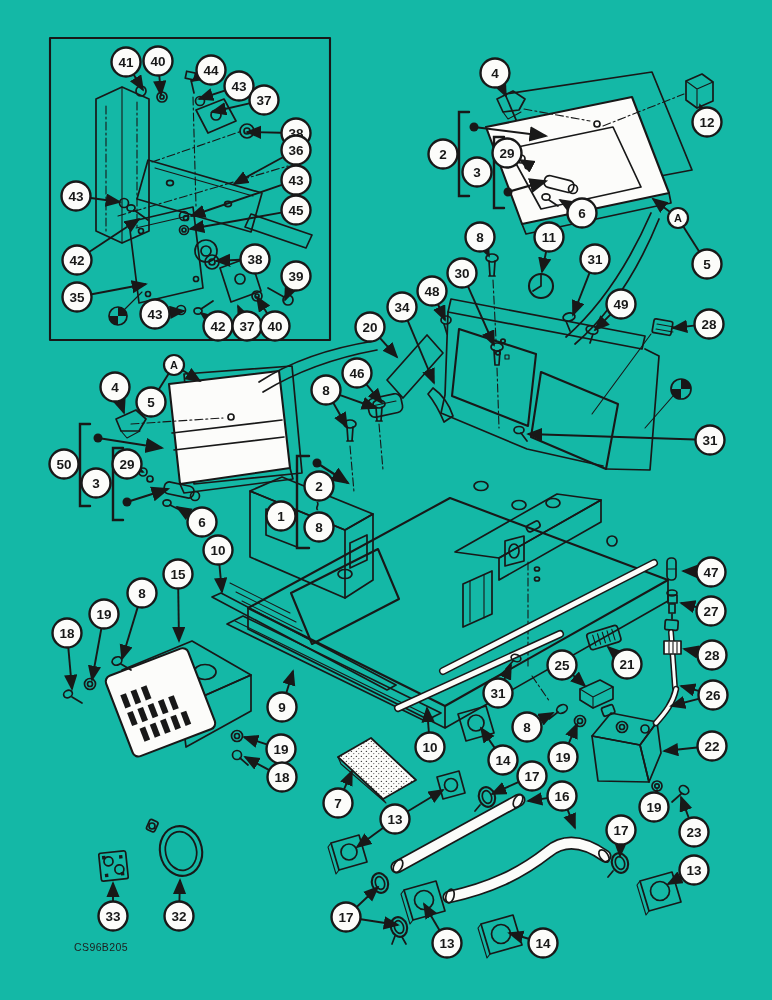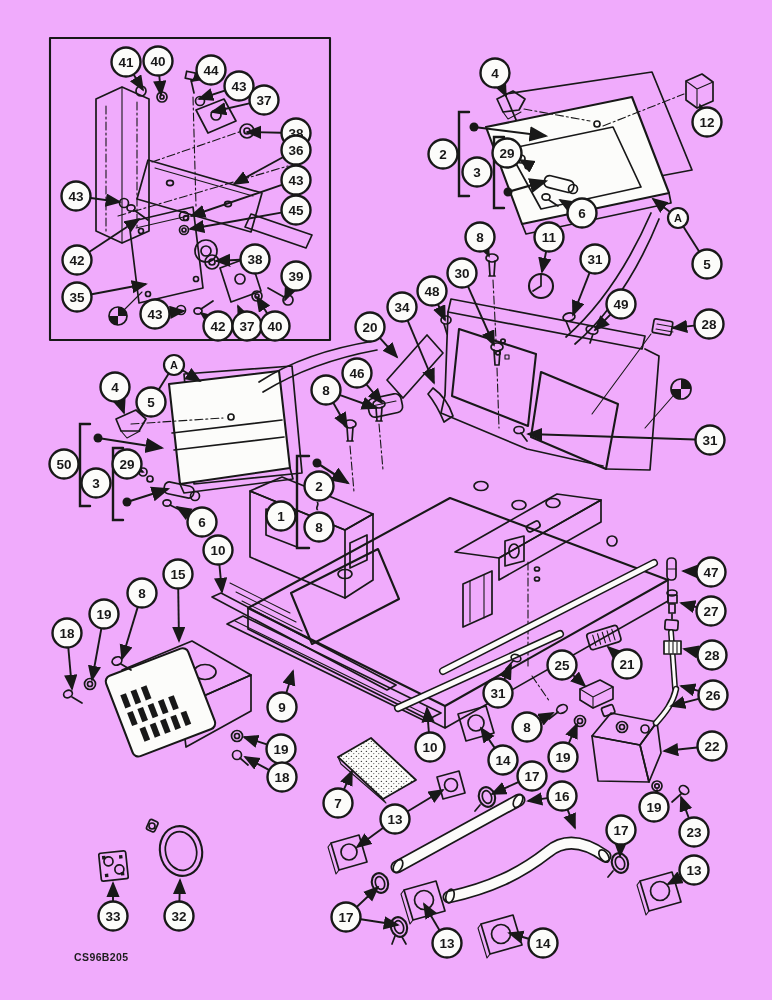--- a/index.html
+++ b/index.html
@@ -1,26 +1,26 @@
 <!DOCTYPE html>
 <html><head>
 <meta charset="utf-8">
 <style>
   html,body{margin:0;padding:0;background:#e8e8e4;}
-  #page{position:relative;width:772px;height:1000px;background:#f0abfc;overflow:hidden;
+  #page{position:relative;width:772px;height:1000px;background:#14b8a6;overflow:hidden;
         font-family:"Liberation Sans","DejaVu Sans",sans-serif;}
   svg{position:absolute;left:0;top:0;}
   .ln{fill:none;stroke:#181818;stroke-width:1.7;stroke-linecap:round;stroke-linejoin:round;}
   .ln2{fill:none;stroke:#181818;stroke-width:2.1;stroke-linecap:round;stroke-linejoin:round;}
   .thin{fill:none;stroke:#181818;stroke-width:1.1;stroke-linecap:round;stroke-linejoin:round;}
   .dash{fill:none;stroke:#181818;stroke-width:1.1;stroke-dasharray:8 3 2 3;stroke-linecap:round;}
   .fillk{fill:#181818;stroke:none;}
   .wh{fill:#fcfcfa;}
-  #figure-code{position:absolute;left:74px;top:941px;font-size:10.5px;font-weight:700;
-               letter-spacing:.4px;color:#1d1d1d;margin-top:10px;}
+  #figure-code{position:absolute;left:74px;top:941px;font-size:10.5px;font-weight:400;
+               letter-spacing:.4px;color:#1d1d1d;}
 </style>
 </head>
 <body>
 
 <div id="page">
 <svg id="art" width="772" height="1000" viewBox="0 0 772 1000">
   <defs>
     <marker id="ah" markerWidth="9" markerHeight="8" refX="7.5" refY="3.5" orient="auto">
       <path d="M0,0 L8.5,3.5 L0,7 Z" fill="#181818"></path>
     </marker>

